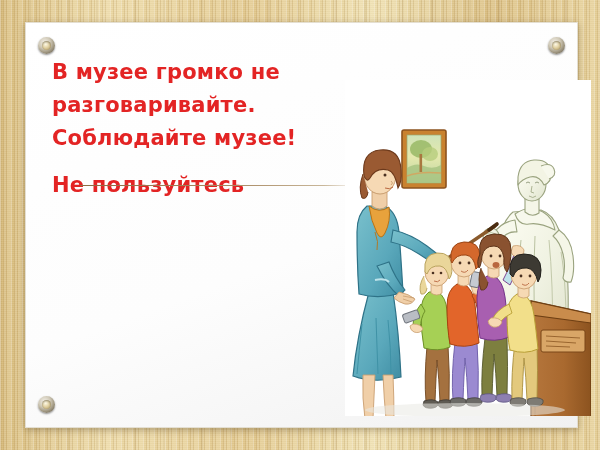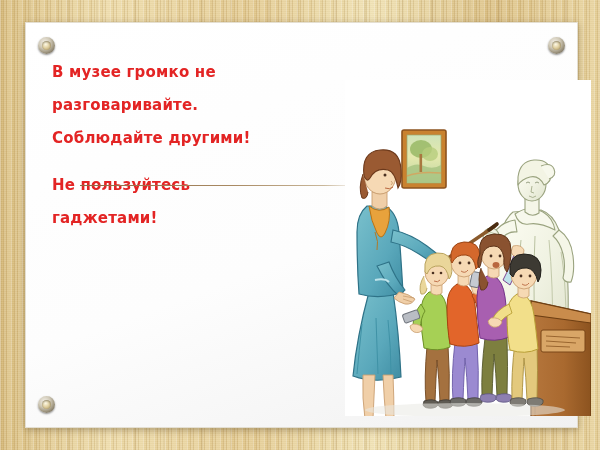--- a/index.html
+++ b/index.html
@@ -51,21 +51,21 @@
   .s-tl{left:13px;top:15px;}
   .s-tr{right:13px;top:15px;}
   .s-bl{left:13px;bottom:15px;}
   .s-br{right:13px;bottom:15px;}
 
   
   #textcol{position:absolute;left:27px;top:34px;width:270px;}
   .line{
     color:#e32424;
     font-family:"DejaVu Sans","Liberation Sans",sans-serif;
-    font-weight:bold;font-size:15px;line-height:33px;
+    font-weight:bold;font-size:21px;line-height:33px;
     letter-spacing:.2px;white-space:nowrap;
   }
   #para2{margin-top:14px;}
   #rule{
     position:absolute;left:55px;top:163px;width:277px;height:1px;
     background:linear-gradient(90deg,#8c6a43 0%,#a98a63 55%,#c9b79a 88%,rgba(201,183,154,0) 100%);
   }
 
   
   #illus{
@@ -85,25 +85,24 @@
 
     <div class="screw s-tl"></div>
     <div class="screw s-tr"></div>
     <div class="screw s-bl"></div>
     <div class="screw s-br"></div>
 
     <div id="textcol">
       <div id="para1">
         <div class="line">В музее громко не</div>
         <div class="line">разговаривайте.</div>
-        <div class="line">Соблюдайте другими!</div>
+        <div class="line">Соблюдайте музее!</div>
       </div>
       <div id="para2">
         <div class="line">Не пользуйтесь</div>
-        <div class="line">гаджетами!</div>
       </div>
     </div>
 
     <div id="rule"></div>
 
     <div id="illus">
       <svg viewBox="0 0 246 336" xmlns="http://www.w3.org/2000/svg">
         <defs>
           <linearGradient id="gSky" x1="0" y1="0" x2="0" y2="1">
             <stop offset="0%" stop-color="#cfe3b8"></stop>

